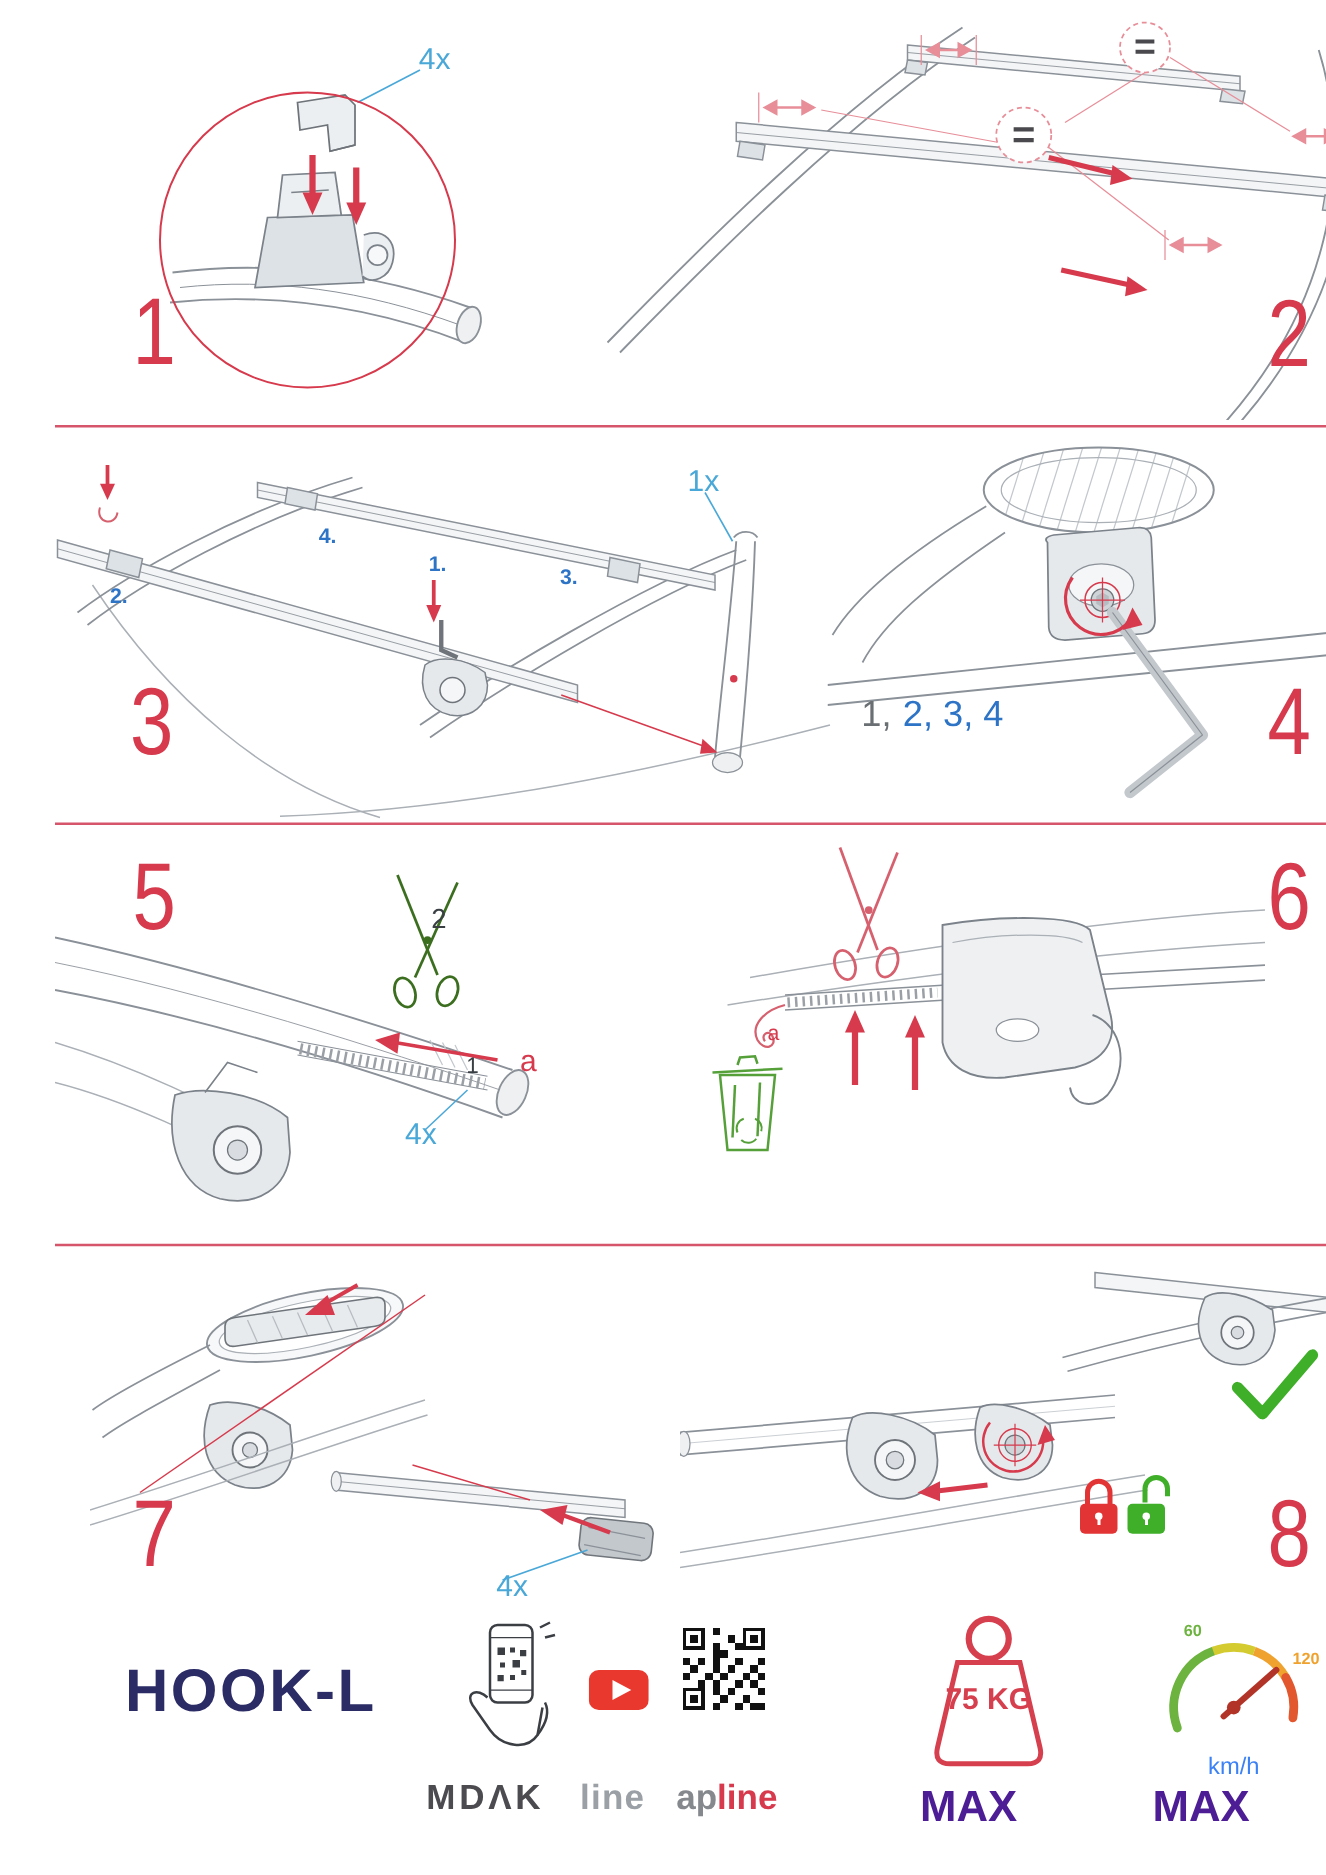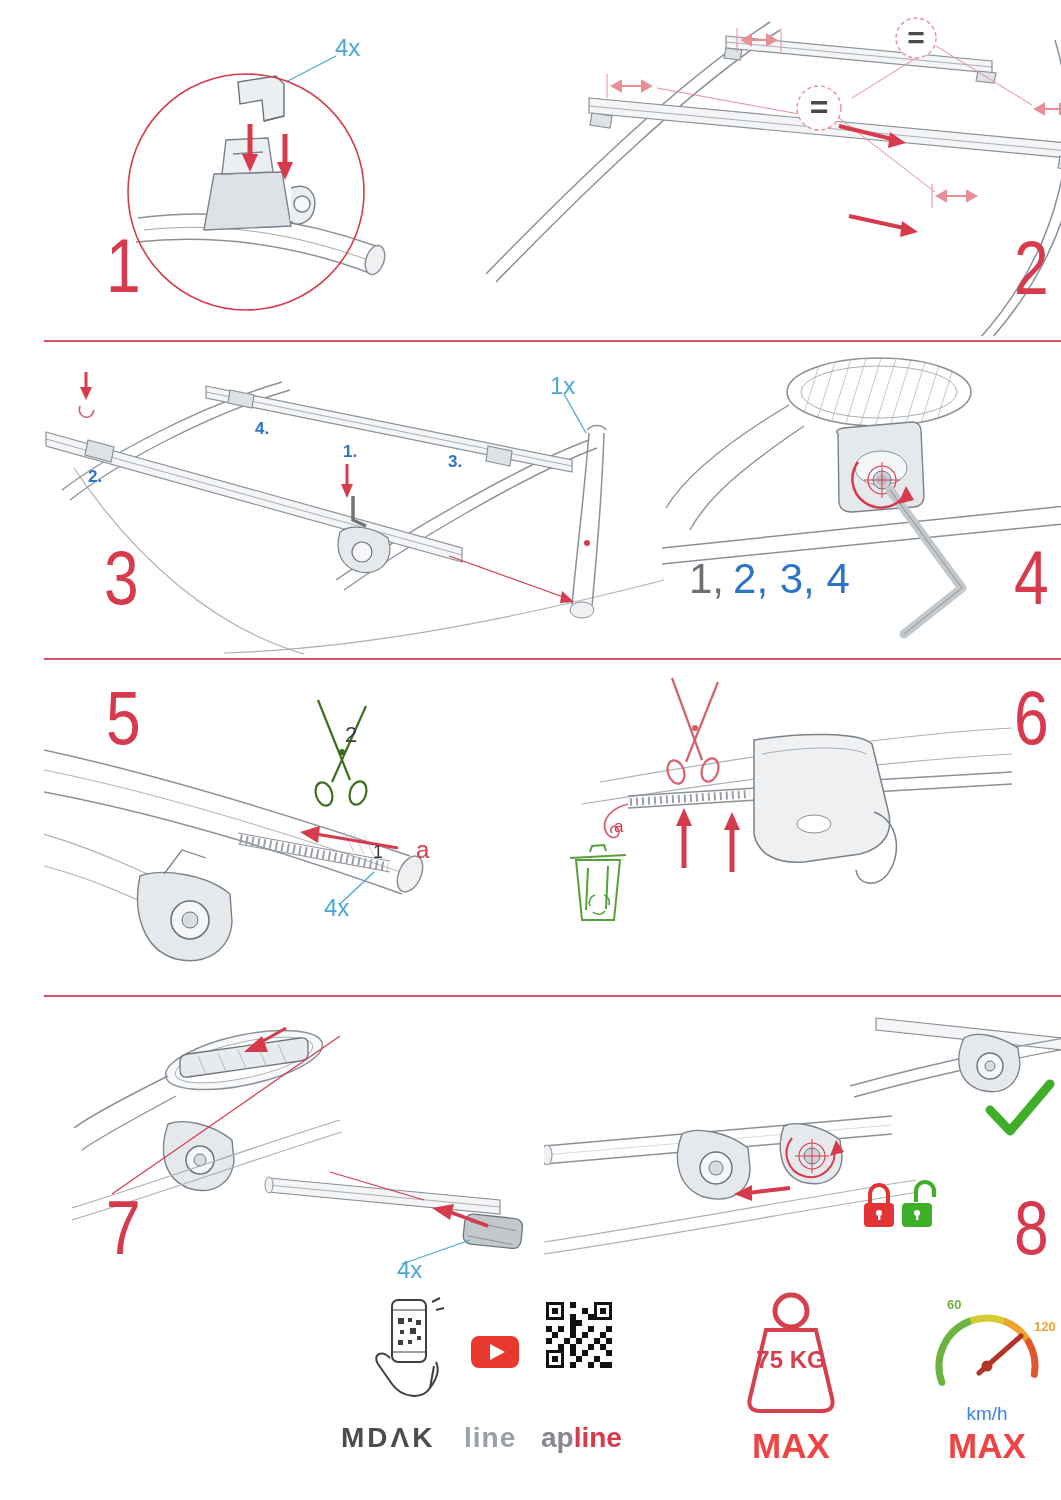--- a/index.html
+++ b/index.html
@@ -10,33 +10,33 @@
   .step-num {
     position:absolute; color:#d63a4c; font-size:76px; line-height:1; font-weight:400;
     transform:scaleX(0.82); transform-origin:left top; letter-spacing:-2px;
   }
   .lbl { position:absolute; line-height:1; }
   .cyan { color:#4aa8d8; font-size:24px; }
   .bluesub { color:#2e74c6; font-size:17px; font-weight:bold; }
   .eq { color:#4a4a4e; font-weight:bold; text-align:center; }
   .dark-sm { color:#3a3f44; }
   .red-sm { color:#d63a4c; }
-  .seq { font-size:42px; font-weight:500; }
+  .seq { font-size:29px; font-weight:500; }
   .seq .gray { color:#6a6f73; }
   .seq .blue { color:#2e74c6; margin-left:9px; }
   .product { font-size:48px; font-weight:bold; color:#2b2b66; letter-spacing:2px; }
   .brand { font-size:34px; font-weight:bold; letter-spacing:-0.5px; }
   .brand .b1 { color:#3b3b3f; }
   .brand .b2 { color:#d63a4c; }
   .logo-mdak { font-size:28px; font-weight:bold; color:#4b4b50; letter-spacing:3px; }
   .logo-ipqi { font-size:28px; font-weight:600; color:#9aa0a5; letter-spacing:1px; }
   .logo-apline { font-size:28px; font-weight:600; }
   .logo-apline .b1 { color:#85898d; }
   .logo-apline .b2 { color:#d63a4c; }
-  .max { font-size:35px; font-weight:bold; color:#ef4444; text-align:center; }
+  .max { font-size:35px; font-weight:bold; color:#4c1d95; }
   .center { text-align:center; }
 </style>
 </head>
 <body>
 
 <div class="page">
 
   <div class="divider" style="top:340px"></div>
   <div class="divider" style="top:658px"></div>
   <div class="divider" style="top:995px"></div>
@@ -411,20 +411,21 @@
     </g>
     <g>
       <path d="M372,204 V193 A9,9 0 0 1 390,193 V199" fill="none" stroke="#3fae29" stroke-width="4"></path>
       <rect x="358" y="205" width="30" height="24" rx="4" fill="#3fae29"></rect>
       <circle cx="373" cy="215" r="3" fill="#ffffff"></circle>
       <rect x="372" y="215" width="2.4" height="7" fill="#ffffff"></rect>
     </g>
   </svg>
   <div class="step-num" style="left:970px;top:1190px">8</div>
 
+  <div class="lbl product" style="left:56px;top:1330px">HOOK-L</div>
 
   <svg class="abs" style="left:312px;top:1296px" width="92" height="112" viewBox="0 0 92 112">
     <g stroke="#3b3f44" stroke-width="2" fill="none">
       <rect x="36" y="4" width="34" height="62" rx="6"></rect>
       <line x1="36" y1="14" x2="70" y2="14" stroke-width="1"></line>
       <line x1="36" y1="56" x2="70" y2="56" stroke-width="1"></line>
       <path d="M34,62 C26,54 16,58 22,68 L36,88 C46,102 66,104 74,92 L78,70"></path>
       <path d="M74,92 C80,84 84,74 80,66"></path>
       <line x1="76" y1="6" x2="84" y2="2"></line>
       <line x1="80" y1="14" x2="88" y2="12"></line>

